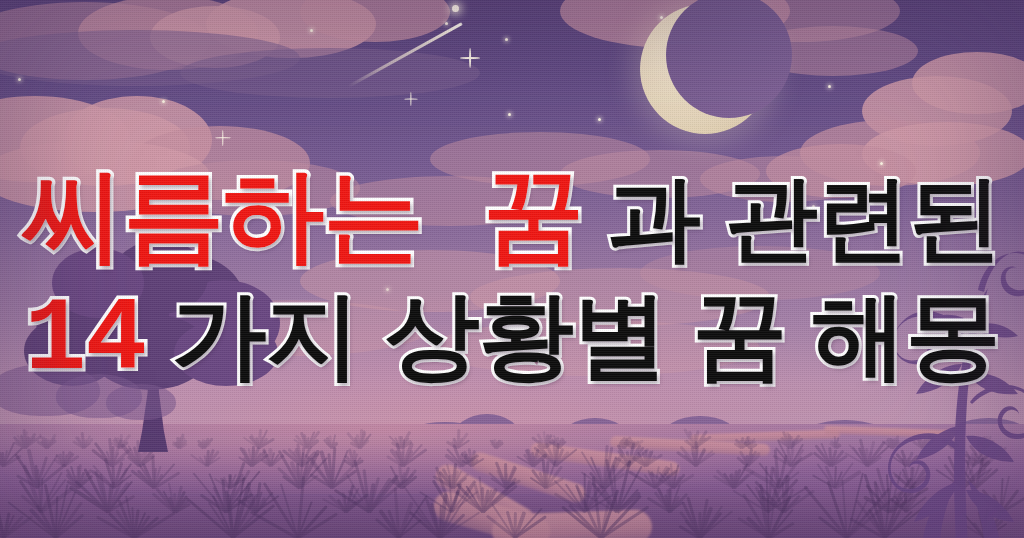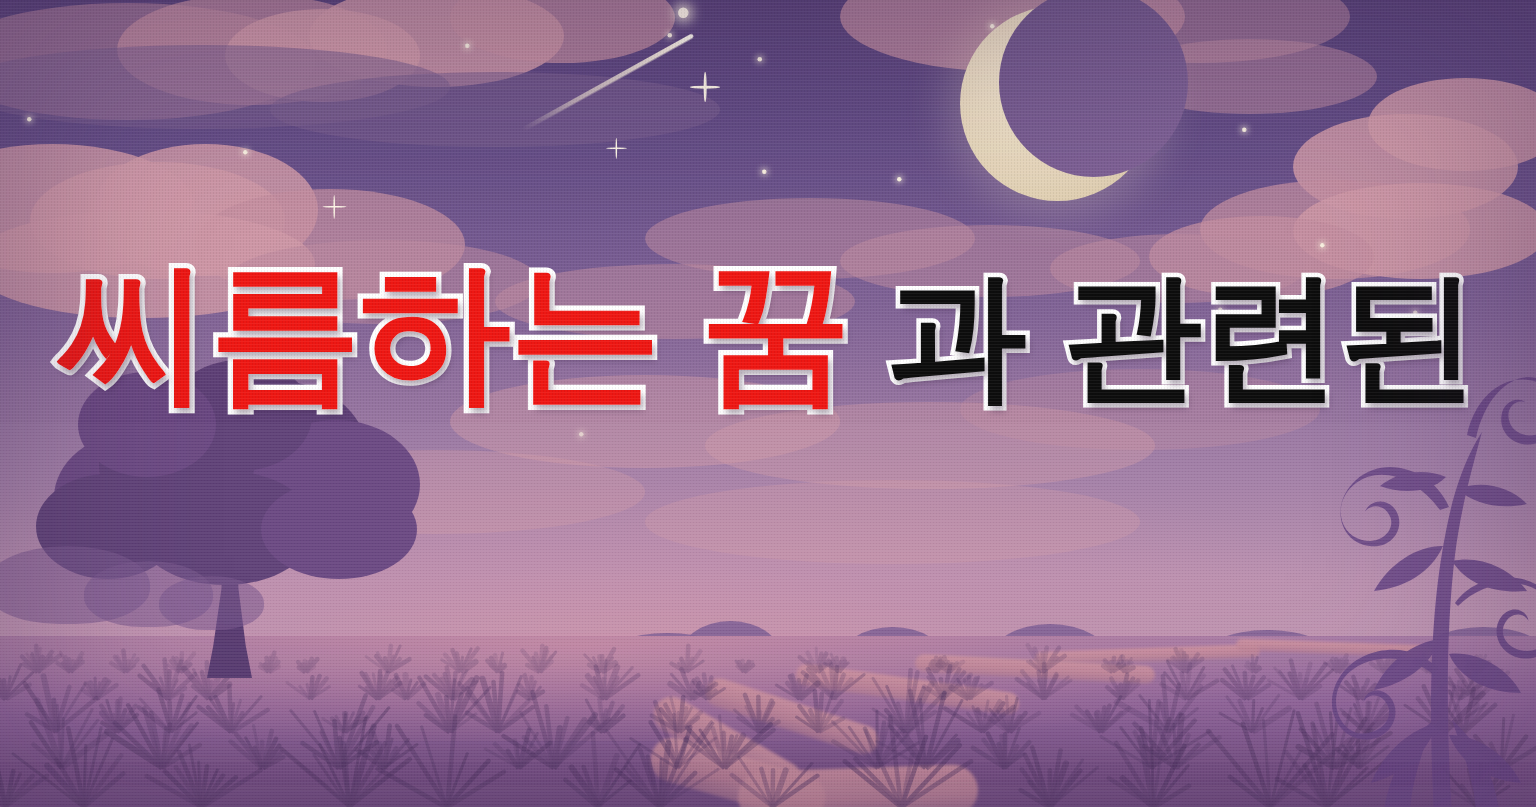--- a/index.html
+++ b/index.html
@@ -167,20 +167,21 @@
     letter-spacing:-1px;
   }
   .red {
     color:#ee1713;
     font-size:101px;
     -webkit-text-stroke:7px #ffffff;
     paint-order:stroke fill;
     text-shadow:
       0 0 0 #fff,
       2px 3px 4px rgba(40,16,50,.35);
+    font-family: Liberation Mono, monospace;
   }
   .blk {
     color:#0d0d0d;
     font-size:93px;
     -webkit-text-stroke:6px #ffffff;
     paint-order:stroke fill;
     text-shadow:2px 3px 4px rgba(40,16,50,.35);
   }
   .line2 .red { font-size:103px; }
   .line2 .blk { font-size:95px; }
@@ -1489,17 +1490,20 @@
         <path d="M62 330 C66 300 80 278 96 266 C88 288 80 310 80 330 Z"></path>
         <path d="M140 330 C136 300 124 280 108 266 C116 290 124 310 124 330 Z"></path>
       </g>
     </svg>
   </div>
 
   <div class="headline">
     <div class="line line1">
       <span class="tk red">씨름하는</span><span class="tk red">&nbsp;</span><span class="tk red">꿈</span><span class="tk blk"> 과 관련된</span>
     </div>
+    <div class="line line2">
+      <span class="tk red">14</span><span class="tk blk"> 가지 상황별 꿈 해몽</span>
+    </div>
   </div>
 
   <div class="grain"></div>
   <div class="vignette"></div>
 </div>
 
 </body></html>

